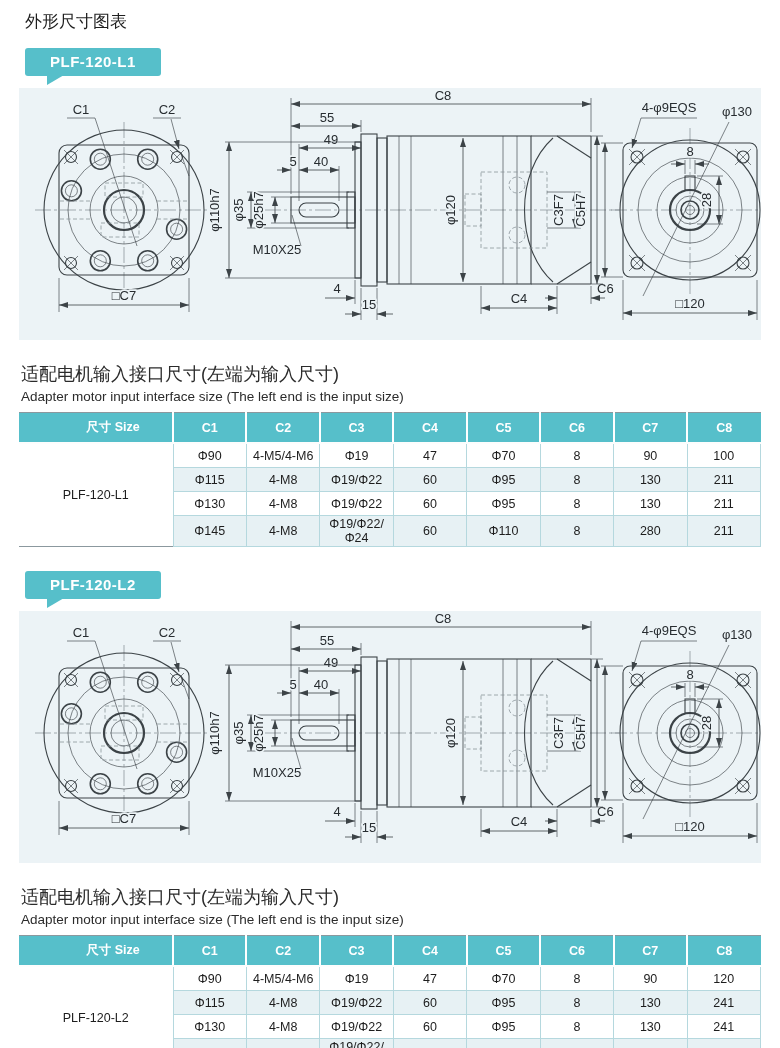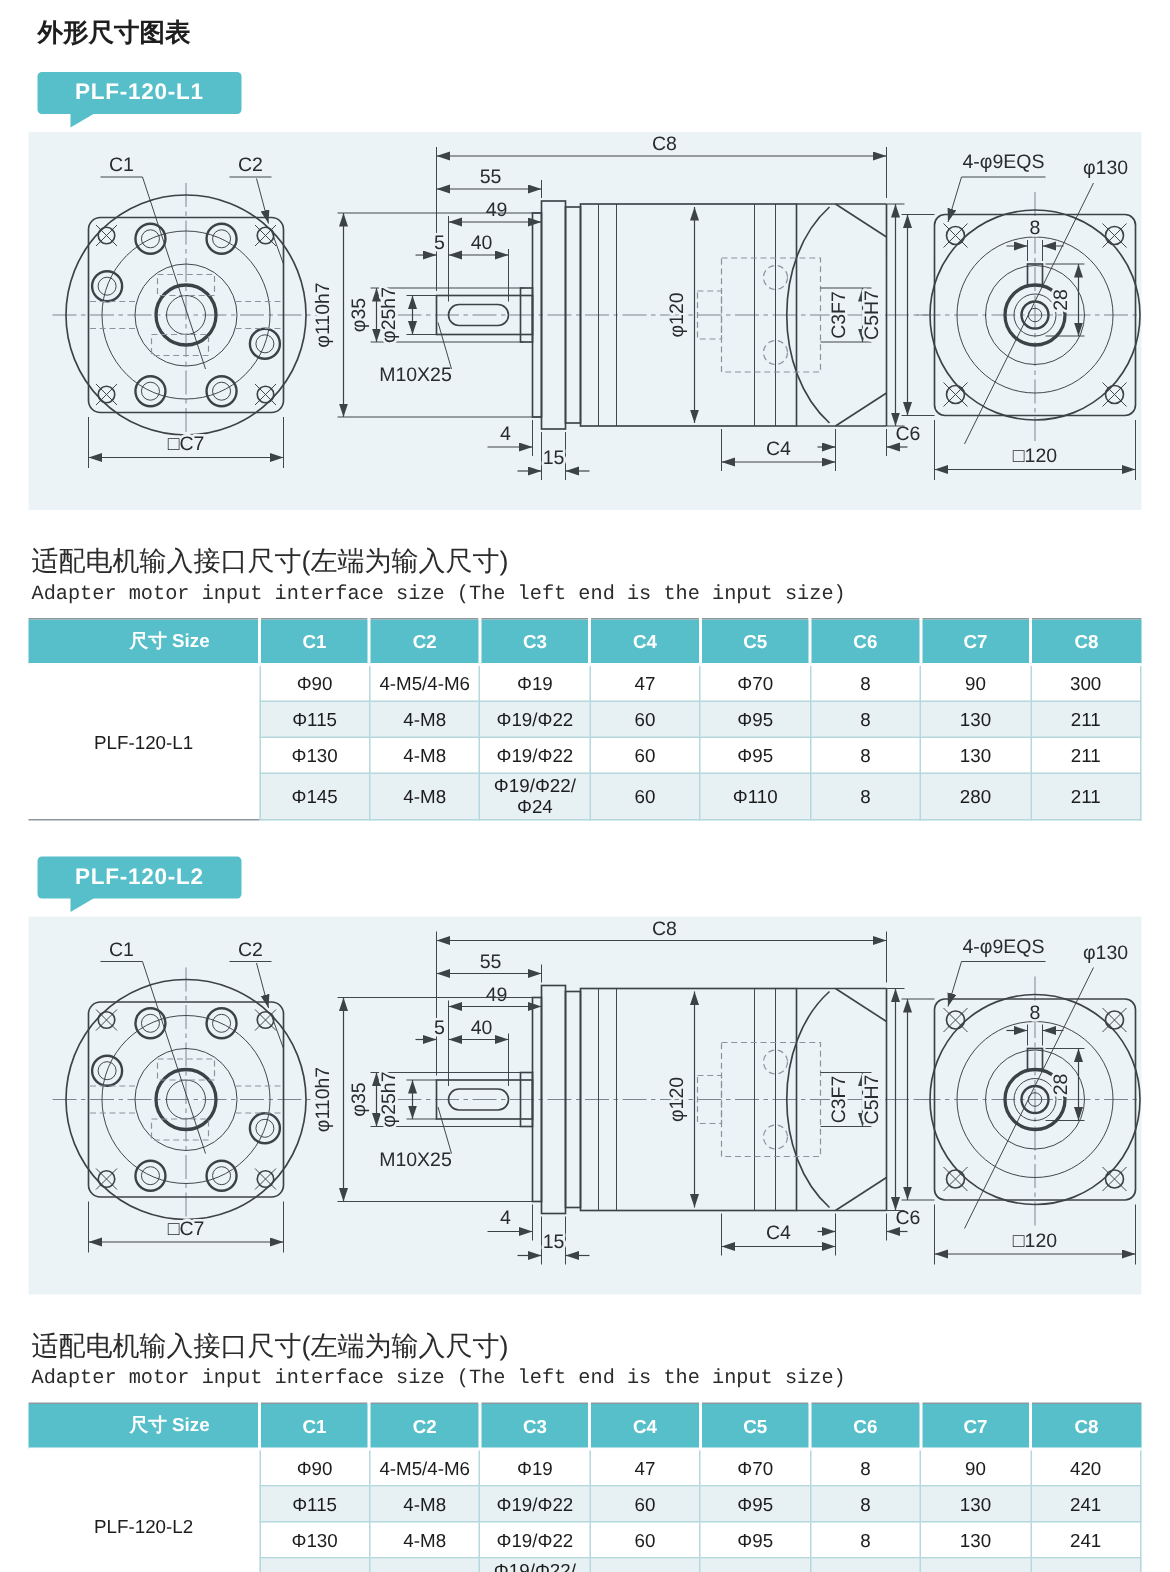--- a/index.html
+++ b/index.html
@@ -1,27 +1,27 @@
 <!DOCTYPE html>
 <html><head>
 <meta charset="utf-8">
 <style>
   html,body{margin:0;padding:0;background:#ffffff;}
   body{width:780px;font-family:"Liberation Sans",sans-serif;color:#222;}
   .wrap{padding:8px 19px 10px 19px;}
-  .title-cn{font-size:17px;font-weight:bold;color:#1e1e1e;margin:2px 0 3px 6px;}
+  .title-cn{font-size:17px;font-weight:normal;color:#1e1e1e;margin:2px 0 3px 6px;}
   .title-en{font-size:13px;color:#3a3a3a;margin:0 0 6px 6px;}
   .badge{position:relative;display:inline-block;background:#56bfca;color:#fff;
          font-weight:bold;font-size:15px;padding:5px 25px 6px 25px;border-radius:3px;
          margin:12px 0 0 6px;letter-spacing:.5px;}
   .badge::after{content:"";position:absolute;left:22px;bottom:-9px;width:0;height:0;
          border-top:10px solid #56bfca;border-right:17px solid transparent;}
   .panel{background:#ecf3f6;margin-top:12px;width:742px;height:252px;}
   .note-cn{font-size:18px;color:#2b2b2b;margin:22px 0 3px 2px;}
-  .note-en{font-size:13.5px;color:#2b2b2b;margin:0 0 8px 2px;font-family:Liberation Mono, monospace;}
+  .note-en{font-size:13.5px;color:#2b2b2b;margin:0 0 8px 2px;}
   table{border-collapse:collapse;width:742px;table-layout:fixed;font-size:12.5px;
         border-top:1px solid #8b989e;border-bottom:1px solid #8b989e;margin-bottom:6px;}
   th{background:#56bfca;color:#fff;height:27px;font-size:12.5px;font-weight:bold;
      border-right:2px solid #fff;border-bottom:2px solid #fdfdfd;}
   th:last-child{border-right:none;}
   th.col-size{width:116px;padding-left:36px;}
   td{border:1px solid #b5d8de;text-align:center;height:21px;color:#1d1d1d;background:#fff;}
   tbody tr:nth-child(even) td{background:#e7f1f4;}
   td.model{border-left:none;border-top:none;border-bottom:none;background:#fff !important;}
   
@@ -314,21 +314,21 @@
       <tbody>
         <tr>
           <td class="model" rowspan="4">PLF-120-L1</td>
           <td>Φ90</td>
           <td>4-M5/4-M6</td>
           <td>Φ19</td>
           <td>47</td>
           <td>Φ70</td>
           <td>8</td>
           <td>90</td>
-          <td>300</td>
+          <td>100</td>
         </tr>
         <tr>
           <td>Φ115</td>
           <td>4-M8</td>
           <td>Φ19/Φ22</td>
           <td>60</td>
           <td>Φ95</td>
           <td>8</td>
           <td>130</td>
           <td>211</td>
@@ -626,21 +626,21 @@
       <tbody>
         <tr>
           <td class="model" rowspan="4">PLF-120-L2</td>
           <td>Φ90</td>
           <td>4-M5/4-M6</td>
           <td>Φ19</td>
           <td>47</td>
           <td>Φ70</td>
           <td>8</td>
           <td>90</td>
-          <td>420</td>
+          <td>120</td>
         </tr>
         <tr>
           <td>Φ115</td>
           <td>4-M8</td>
           <td>Φ19/Φ22</td>
           <td>60</td>
           <td>Φ95</td>
           <td>8</td>
           <td>130</td>
           <td>241</td>

